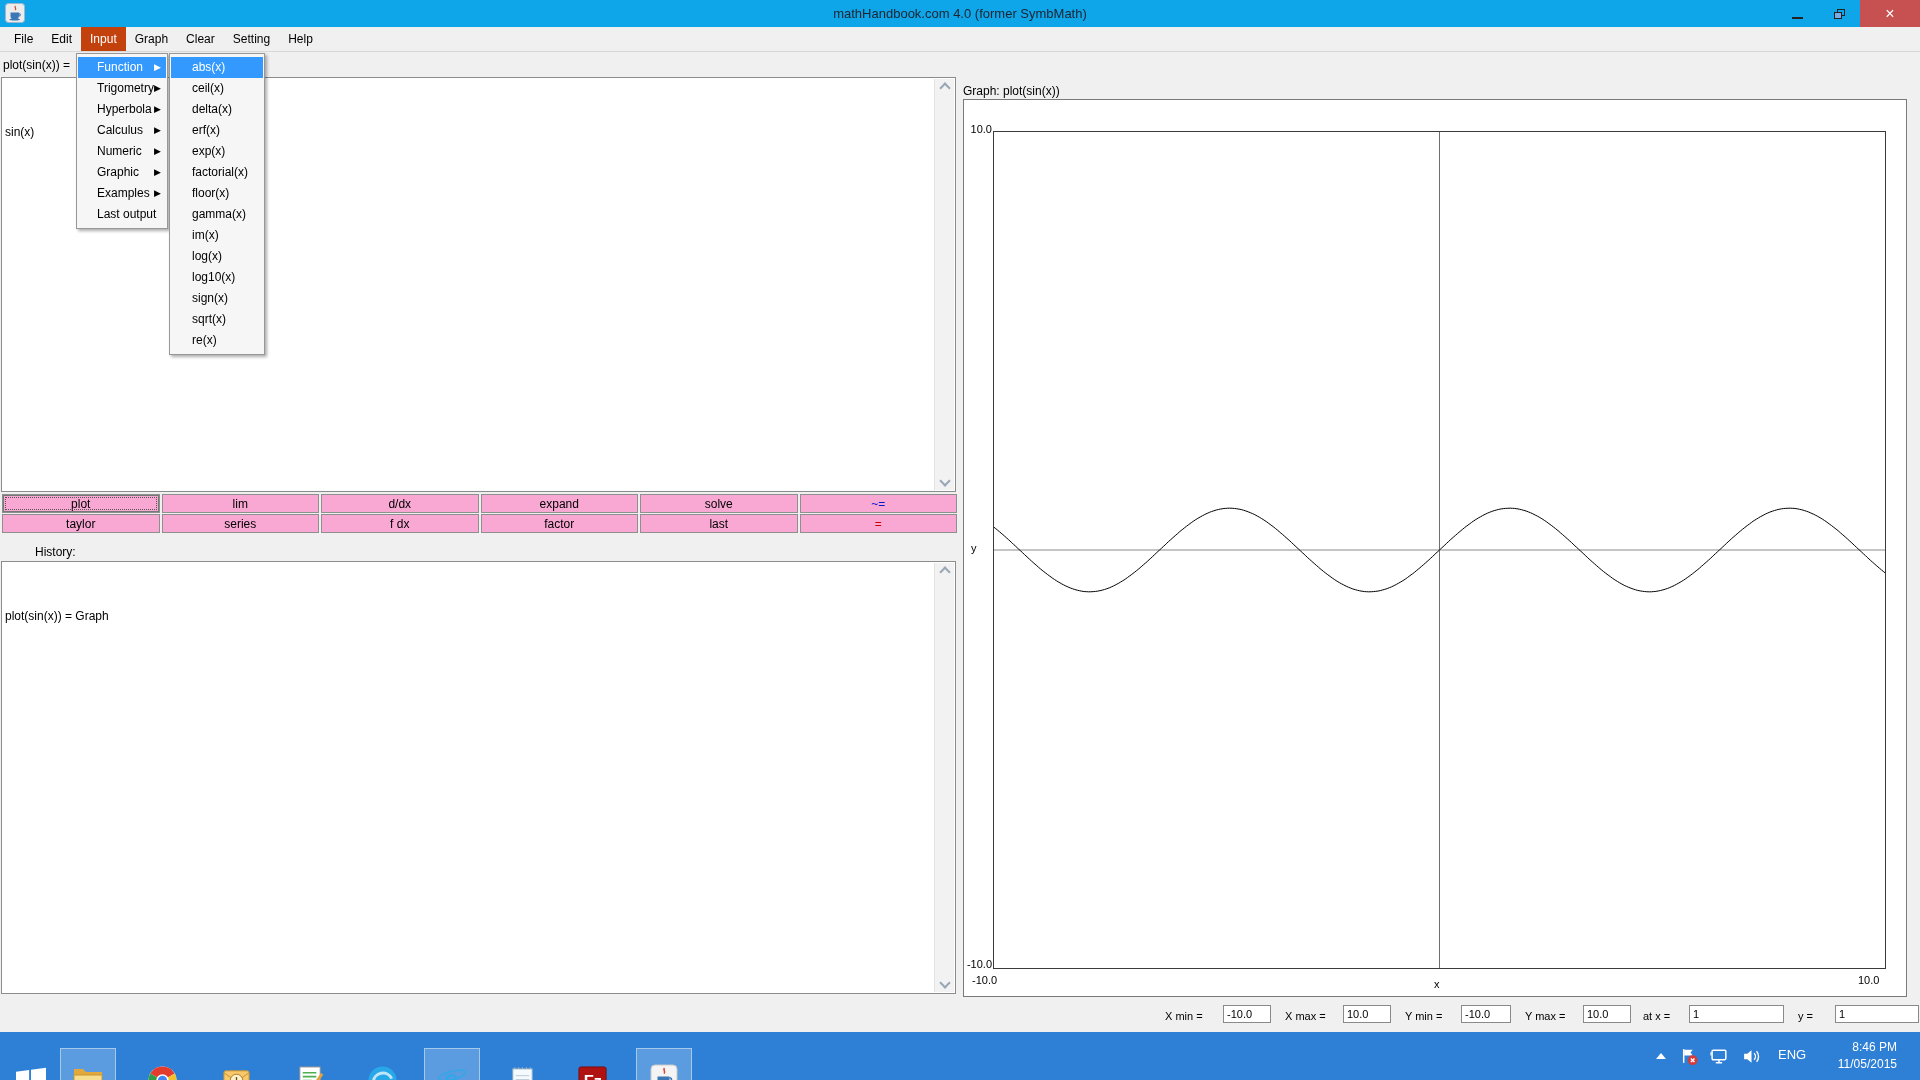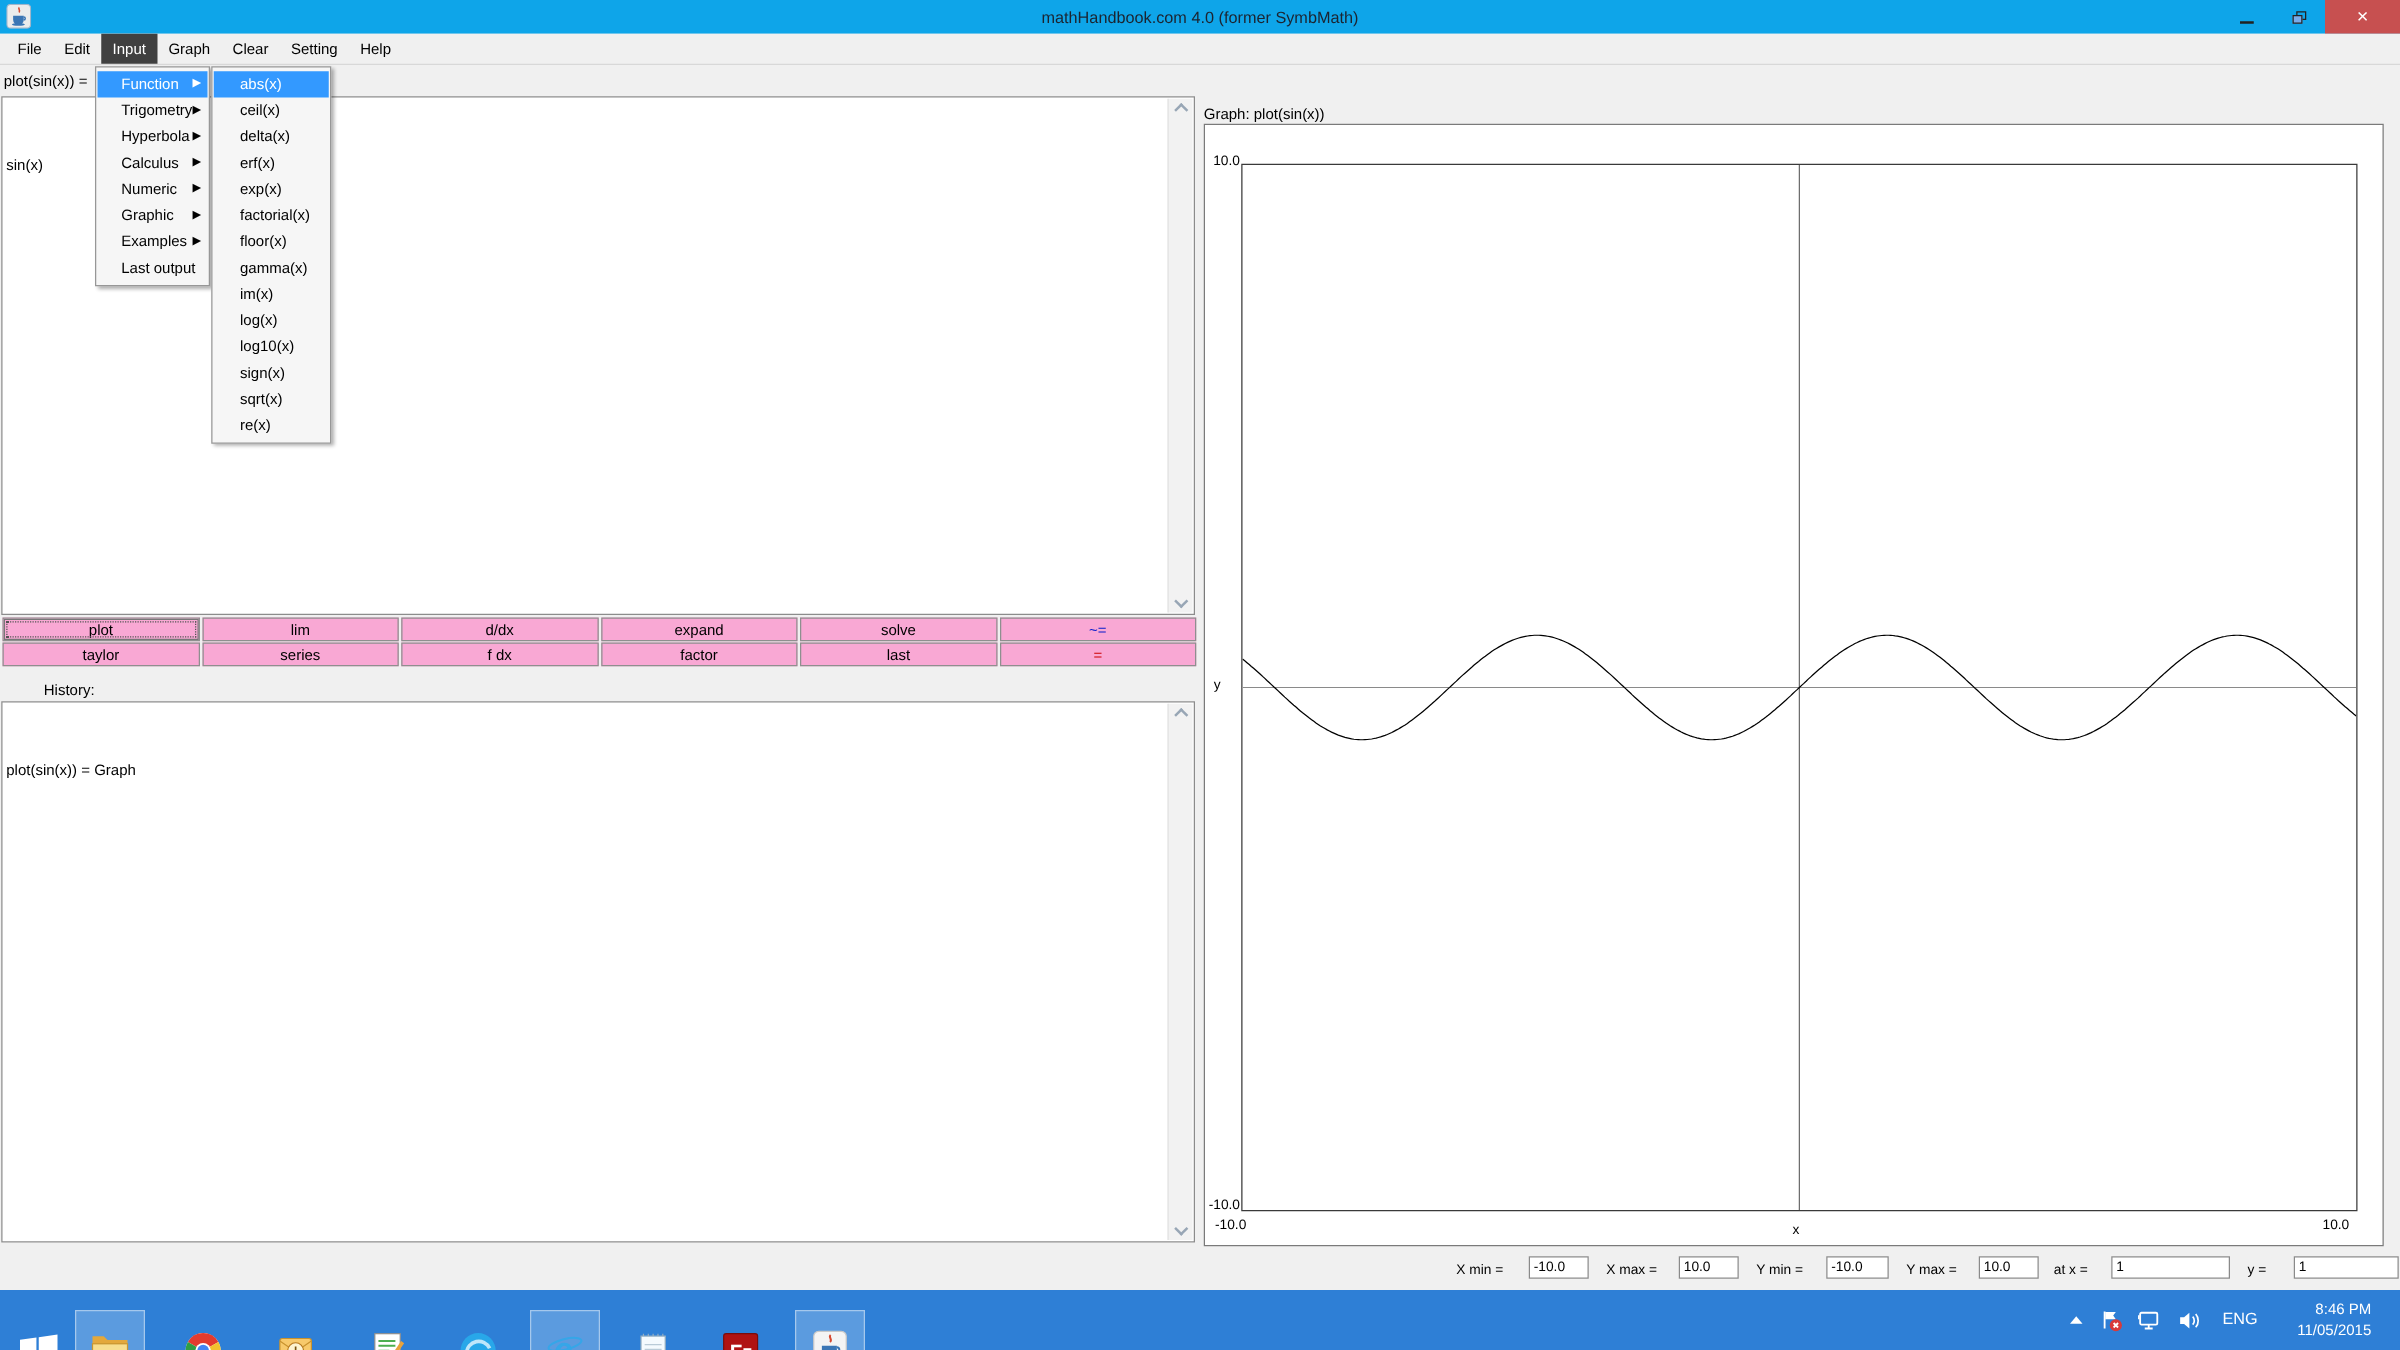--- a/index.html
+++ b/index.html
@@ -16,21 +16,21 @@
   .wc.min span.bar { display:block; width:11px; height:2px; background:#222; margin-top:8px; }
   .wc.restore .rg { position:relative; width:11px; height:10px; }
   .wc.restore .r1 { position:absolute; right:0; top:0; width:8px; height:7px; border:1px solid #222; }
   .wc.restore .r2 { position:absolute; left:0; bottom:0; width:8px; height:7px; border:1px solid #222; background:#79abe9; }
   .wc.close { width:60px; background:#c75050; color:#fff; font-size:16px; }
 
   
   .menubar { position:absolute; left:0; top:27px; width:1920px; height:25px; background:#f0f0f0;
              border-bottom:1px solid #d8d8d8; display:flex; align-items:stretch; padding-left:5px; font-size:12px; }
   .menu-item { padding:0 9px; line-height:24px; color:#000; }
-  .menu-item.active { background:#404040; color:#fff; }
+  .menu-item.active { background:#c2410c; color:#fff; }
 
   
   .input-label { position:absolute; left:3px; top:58px; font-size:12px; }
   .text-area { position:absolute; background:#fff; border:1px solid #8c8c8c; font-size:12px; }
   .input-area { left:1px; top:77px; width:955px; height:415px; }
   .history-area { left:1px; top:561px; width:955px; height:433px;text-align:center; }
   .ta-text { position:absolute; left:3px; top:2px; white-space:pre;margin-top:45px; }
   .vscroll { position:absolute; top:1px; right:1px; bottom:1px; width:20px; background:#f2f2f2;
              border-left:1px solid #e2e2e2; display:flex; flex-direction:column;
              justify-content:space-between; align-items:center; padding:5px 0; }

